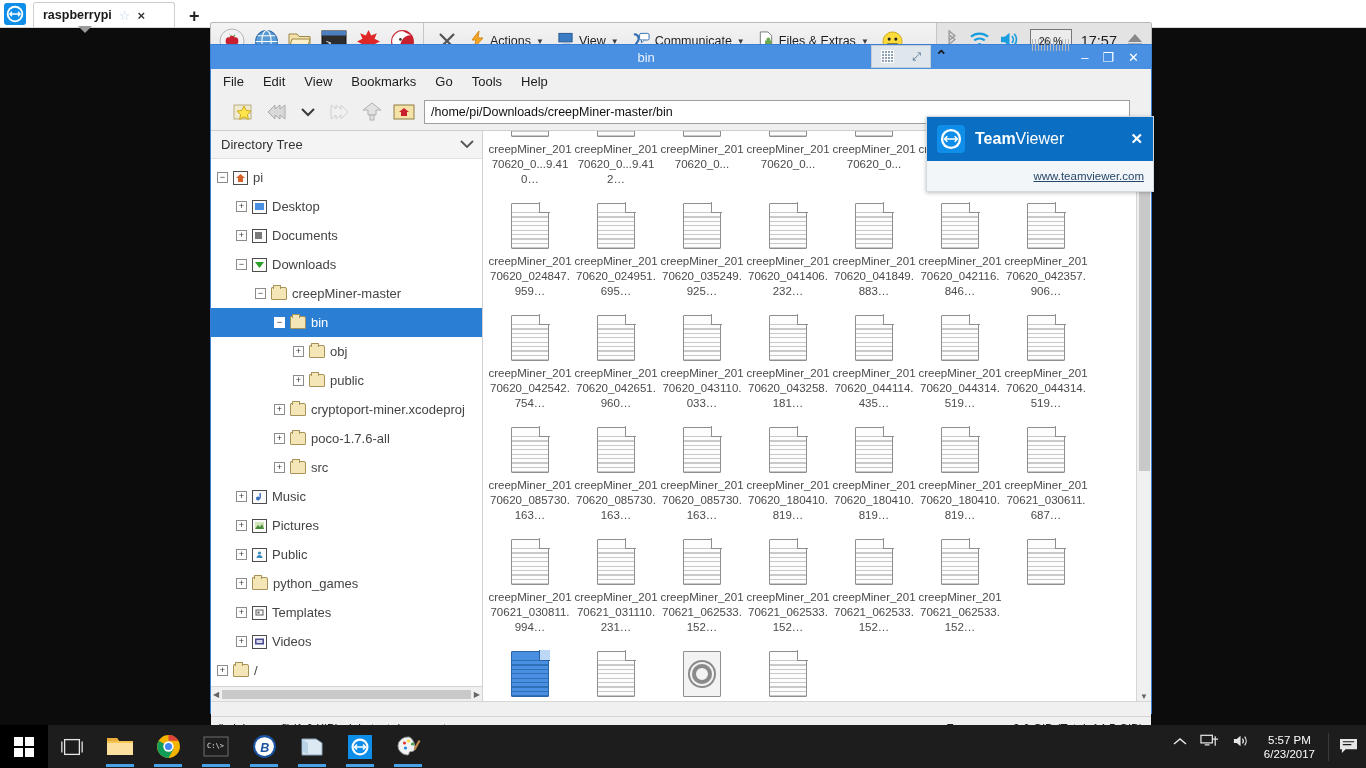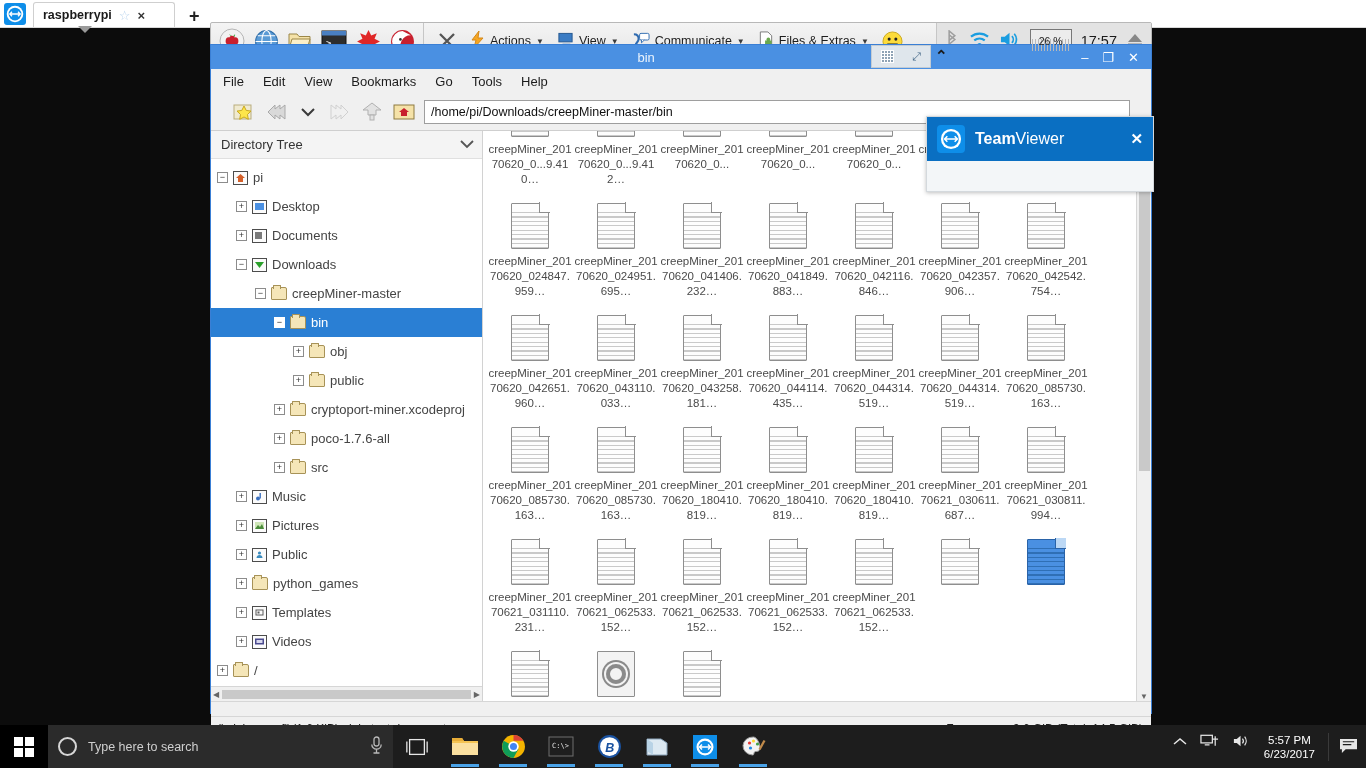--- a/index.html
+++ b/index.html
@@ -610,20 +610,27 @@
                 <span class="pg"></span>
                 <span class="fold"></span>
               </span>
               <span class="fname">creepMiner_20170620_024951.695…</span>
             </div>
             <div class="fitem">
               <span class="doc-ic">
                 <span class="pg"></span>
                 <span class="fold"></span>
               </span>
+              <span class="fname">creepMiner_20170620_035249.925…</span>
+            </div>
+            <div class="fitem">
+              <span class="doc-ic">
+                <span class="pg"></span>
+                <span class="fold"></span>
+              </span>
               <span class="fname">creepMiner_20170620_041406.232…</span>
             </div>
             <div class="fitem">
               <span class="doc-ic">
                 <span class="pg"></span>
                 <span class="fold"></span>
               </span>
               <span class="fname">creepMiner_20170620_041849.883…</span>
             </div>
             <div class="fitem">
@@ -831,42 +838,35 @@
     <div class="tv-pop-hd">
       <span class="lg">
         <svg width="22" height="22" viewBox="0 0 24 24">
             <circle cx="12" cy="12" r="11" fill="#fff"></circle>
             <circle cx="12" cy="12" r="8.5" fill="#0e8ee9"></circle>
             <path d="M5.5 12h13M8 9l-3 3 3 3M16 9l3 3-3 3" stroke="#fff" stroke-width="1.7" fill="none"></path>
           </svg>
       </span>
       <span class="nm"><b>Team</b><span>Viewer</span></span>
       <span class="cls">✕</span>
+    </div>
+    <div class="tv-pop-bd">
+      <a href="#">www.teamviewer.com</a>
     </div>
   </div>
 
   <div class="wtb">
     <div class="wstart">
       <svg width="20" height="20" viewBox="0 0 20 20">
           <rect x="0" y="0" width="9" height="9" fill="#fff"></rect>
           <rect x="11" y="0" width="9" height="9" fill="#fff"></rect>
           <rect x="0" y="11" width="9" height="9" fill="#fff"></rect>
           <rect x="11" y="11" width="9" height="9" fill="#fff"></rect>
         </svg>
     </div>
-    <div class="wsearch">
-      <span class="cortana"></span>
-      <span class="ph">Type here to search</span>
-      <span>
-        <svg width="13" height="18" viewBox="0 0 13 18">
-            <rect x="4" y="1" width="5" height="9" rx="2.5" fill="none" stroke="#b9b9b9" stroke-width="1.3"></rect>
-            <path d="M1.8 8.5a4.7 4.7 0 009.4 0M6.5 13v3.5M3.5 17h6" stroke="#b9b9b9" stroke-width="1.3" fill="none"></path>
-          </svg>
-      </span>
-    </div>
     <div class="wicons">
       <div class="wic">
         <svg width="24" height="18" viewBox="0 0 26 18">
             <rect x="5" y="1" width="16" height="16" fill="none" stroke="#e6e6e6" stroke-width="1.4"></rect>
             <path d="M2 3v12M24 3v12" stroke="#e6e6e6" stroke-width="1.4"></path>
           </svg>
       </div>
       <div class="wic run">
         <svg width="28" height="23" viewBox="0 0 28 23">
             <path d="M1 3h10l2 3h14v14H1z" fill="#f5c453"></path>

